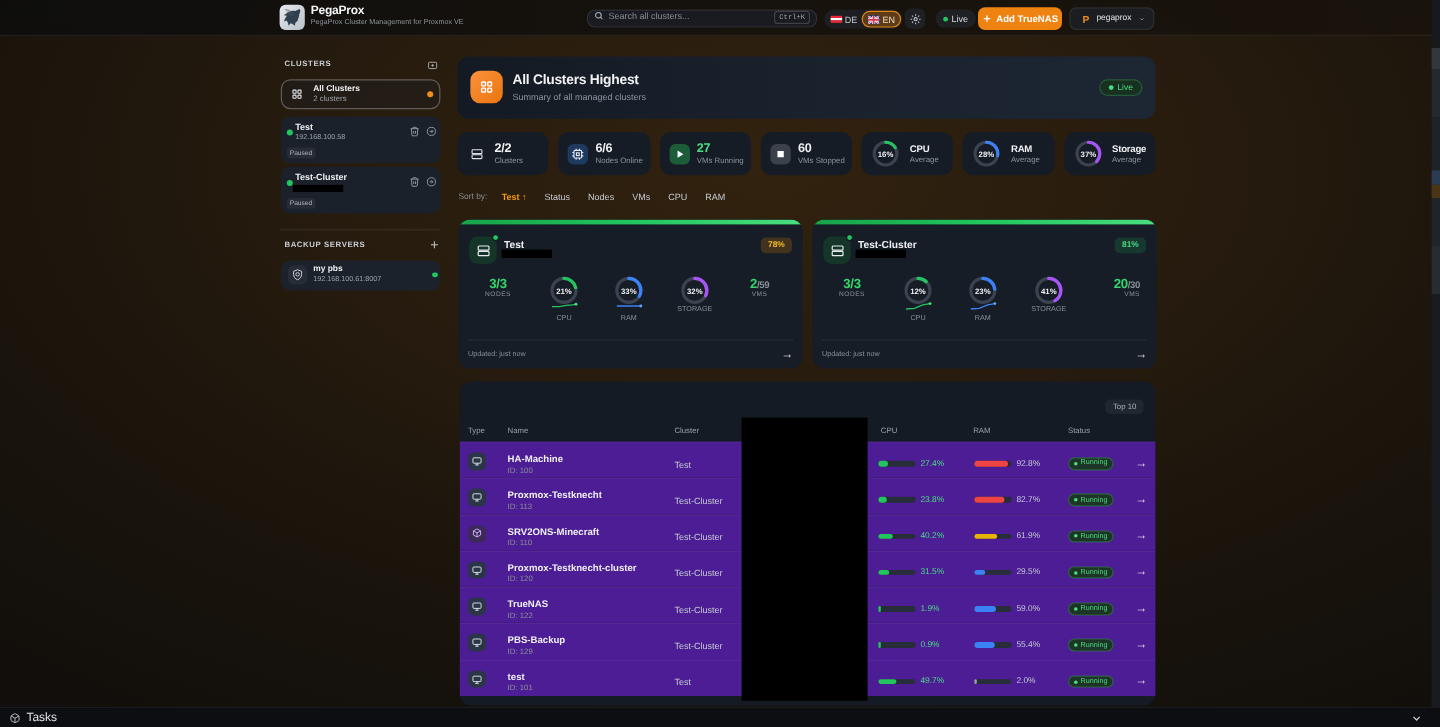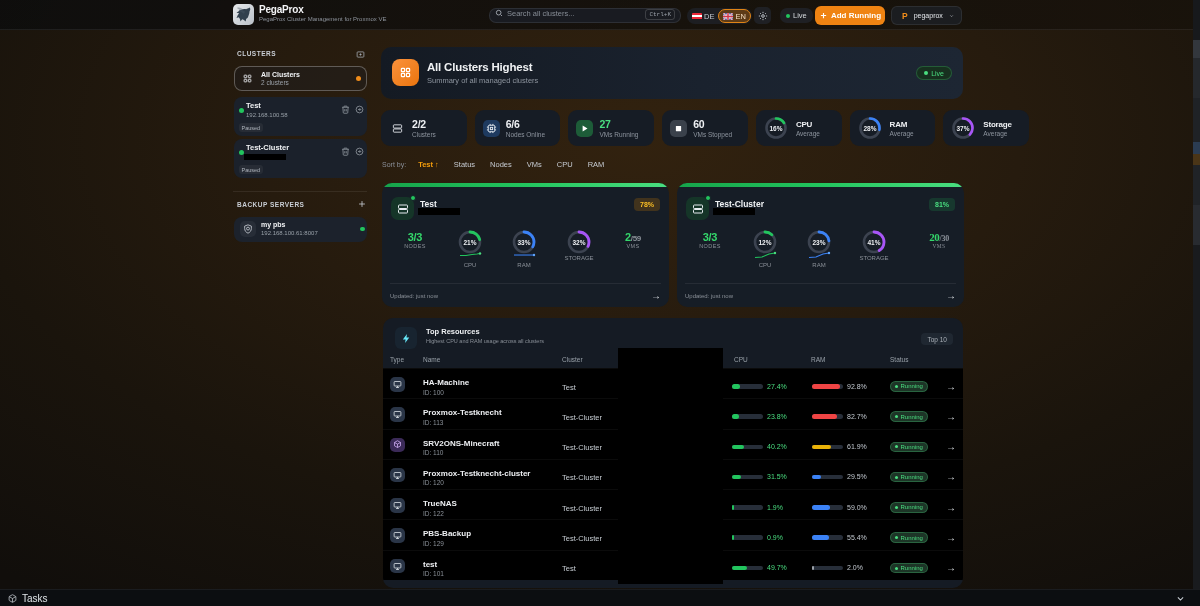--- a/index.html
+++ b/index.html
@@ -62,21 +62,21 @@
     background:linear-gradient(90deg,#141a23,#1a222e 55%,#1d2633); }
   #ovicon { position:absolute; left:11px; top:12px; width:27px; height:27px; border-radius:8px;
     background:linear-gradient(135deg,#fb923c,#ea750e); display:flex; align-items:center; justify-content:center; }
   #ovtitle { position:absolute; left:46px; top:14px; font-size:11.5px; font-weight:bold; color:#f0f2f4; letter-spacing:-0.2px;}
   #ovsub { position:absolute; left:46px; top:29px; font-size:7.5px; color:#8d949e; }
   .livepill { position:absolute; right:11px; top:19px; height:14px; border-radius:7px;
     background:#17301f; border:1px solid rgba(74,222,128,.25);
     display:flex; align-items:center; padding:0 7px; gap:3px; }
   .livepill .dot { width:4px; height:4px; border-radius:50%; background:#4ade80; }
   .livepill span { font-size:7px; color:#4ade80; }
-  #stats { position:absolute; left:381px; top:110px; width:648px; height:36px; display:flex; gap:8px; }
+  #stats { position:absolute; left:381px; top:110px; width:582px; height:36px; display:flex; gap:8px; }
   .stat { flex:1; background:#161c25; border-radius:9px; display:flex; align-items:center; padding:0 6px 0 8px; gap:6px; }
   .stat .num { font-size:10.5px; font-weight:bold; color:#eef0f3; letter-spacing:-0.2px; }
   .stat .lbl { font-size:6.5px; color:#8d949e; margin-top:1px; white-space:nowrap; }
   .sicon { width:17px; height:17px; border-radius:5px; display:flex; align-items:center; justify-content:center; flex:none; }
   #sortbar { position:absolute; left:382px; top:160px; width:582px; display:flex; align-items:center; font-size:7px; }
   #sortbar .lab { color:#8a8f98; margin-right:12px; }
   #sortbar a { color:#c6cbd2; margin-right:15px; font-size:7.5px; }
   #sortbar .active { color:#f59e0b; font-weight:bold; }
   
   .ccard { position:absolute; top:183px; width:287px; height:124px; border-radius:10px;
@@ -103,21 +103,21 @@
     background:#151b24; overflow:hidden; }
   #trhead { position:absolute; left:12px; top:9px; display:flex; gap:9px; }
   #tricon { width:22px; height:22px; border-radius:6px; background:#182430;
     display:flex; align-items:center; justify-content:center; }
   #trtitle { font-size:7.5px; font-weight:bold; color:#eef0f3; }
   #trsub { font-size:5.5px; color:#8a9098; margin-top:2px; }
   #top10 { position:absolute; right:10px; top:15px; height:12px; border-radius:4px; background:#1f2731;
     display:flex; align-items:center; padding:0 6px; font-size:6.5px; color:#aab0b8; }
   .th { position:absolute; font-size:6.5px; color:#98a0a8; top:38px; }
   #tbl { position:absolute; left:0px; top:50px; width:580px; }
-  .row { position:relative; height:30.3px; border-top:1px solid rgba(255,255,255,.045); background:#000000; }
+  .row { position:relative; height:30.3px; border-top:1px solid rgba(255,255,255,.045); background:#4c1d95; }
   .ticon { position:absolute; left:7px; top:8px; width:14.5px; height:14.5px; border-radius:5px;
     background:#2a3547; display:flex; align-items:center; justify-content:center; }
   .ticon.ct { background:#3b2a58; }
   .tname { position:absolute; left:40px; top:9px; font-size:8px; font-weight:bold; color:#eef0f3; }
   .tid { position:absolute; left:40px; top:19.5px; font-size:6.5px; color:#8a9098; }
   .tclu { position:absolute; left:179px; top:13.5px; font-size:7.5px; color:#c6ccd2; }
   .bar { position:absolute; top:15px; width:31px; height:4.5px; border-radius:2.5px; background:#272e39; }
   .bar i { position:absolute; left:0; top:0; height:4.5px; border-radius:2.5px; display:block; }
   .cpupct { position:absolute; left:384px; top:13.5px; font-size:7px; color:#4ade80; }
   .rampct { position:absolute; left:464px; top:13.5px; font-size:7px; color:#c3c9d0; }
@@ -190,21 +190,21 @@
 
 <div id="livebadge">
     <div class="dot"></div>
     <span>Live</span>
   </div>
 
 <div id="addcluster">
   <svg width="9" height="9" viewBox="0 0 24 24" fill="none" stroke="#fff" stroke-width="3">
       <path d="M12 5v14M5 12h14"></path>
     </svg>
-  <span>Add Running</span>
+  <span>Add TrueNAS</span>
 </div>
 
 <div id="user">
     <span class="p">P</span>
     <span class="n">pegaprox</span>
   <svg width="8" height="8" viewBox="0 0 24 24" fill="none" stroke="#c8cdd3" stroke-width="2.5">
       <path d="M6 9l6 6 6-6"></path>
     </svg>
 </div>
 
@@ -469,43 +469,32 @@
       <polyline points="12,30.5 19,30 26,27 32,26" fill="none" stroke="#3b82f6" stroke-width="1.1"></polyline>
       <circle cx="32" cy="26" r="1.2" fill="#60a5fa"></circle>
       <text x="22" y="40" text-anchor="middle" font-size="6" fill="#8a9098">RAM</text>
     </svg>
     <svg class="abs" style="left:172px; top:0px;" width="50" height="46" viewBox="0 0 50 46">
       <circle cx="25" cy="15" r="10" fill="none" stroke="#3c4350" stroke-width="2.6"></circle>
       <circle cx="25" cy="15" r="10" fill="none" stroke="#a855f7" stroke-width="2.8" stroke-linecap="round" stroke-dasharray="25.8 37" transform="rotate(-90 25 15)"></circle>
       <text x="25" y="17.8" text-anchor="middle" font-size="6.5" font-weight="bold" fill="#eef0f3">41%</text>
       <text x="25" y="32.5" text-anchor="middle" font-size="6" fill="#8a9098">STORAGE</text>
     </svg>
-    <div class="abs" style="left:239px; top:4px; width:46px; text-align:center;font-family:Liberation Serif, serif;">
+    <div class="abs" style="left:227px; top:4px; width:46px; text-align:right;">
       <div class="bignum"><span style="color:#34d76b;">20</span><span style="color:#8a9098; font-size:8px;">/30</span></div>
       <div class="smalllbl">VMS</div>
     </div>
   </div>
   <div class="cfooter">
       <span class="upd">Updated: just now</span>
       <span style="color:#e2e6ea; font-size:10px; font-weight:bold;">→</span>
     </div>
 </div>
 
 <div id="topres">
-  <div id="trhead">
-    <div id="tricon">
-        <svg width="11" height="11" viewBox="0 0 24 24" fill="#67e8f9">
-          <path d="M13 2L4 14h6l-1 8 9-12h-6z"></path>
-        </svg>
-      </div>
-    <div>
-        <div id="trtitle">Top Resources</div>
-        <div id="trsub">Highest CPU and RAM usage across all clusters</div>
-      </div>
-  </div>
   <div id="top10">Top 10</div>
   <div class="th" style="left:7px;">Type</div>
   <div class="th" style="left:40px;">Name</div>
   <div class="th" style="left:179px;">Cluster</div>
   <div class="th" style="left:351px;">CPU</div>
   <div class="th" style="left:428px;">RAM</div>
   <div class="th" style="left:507px;">Status</div>
   <div id="tbl">
       <div class="row">
     <div class="ticon">

